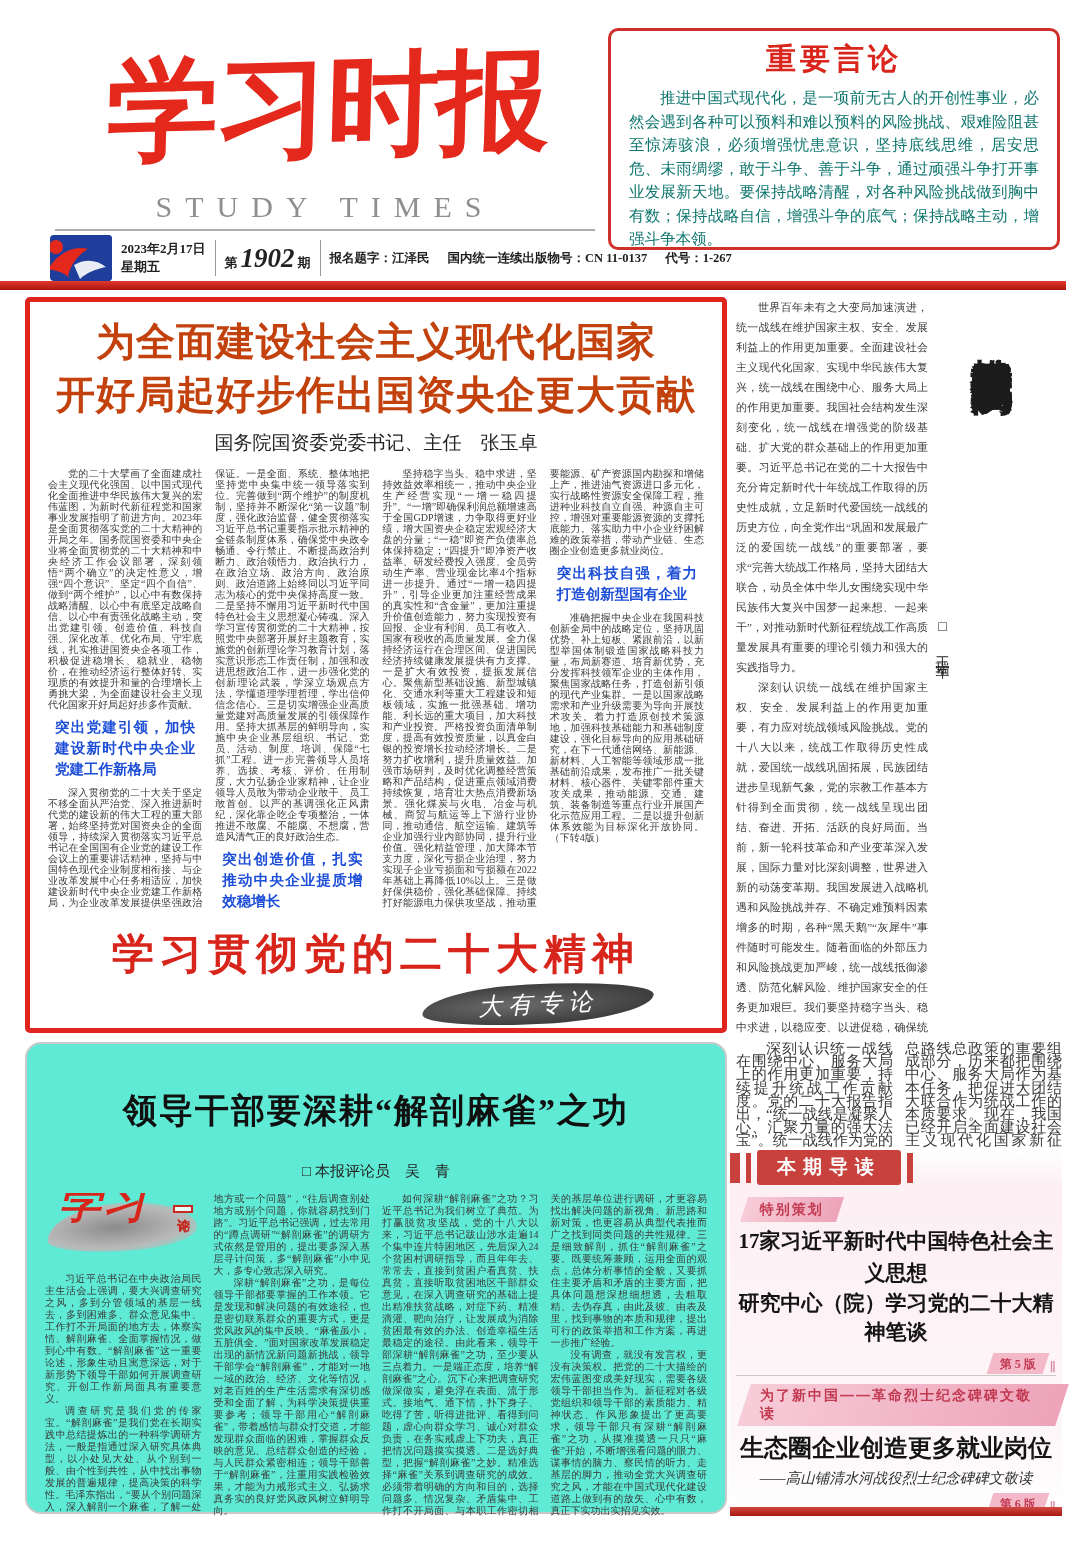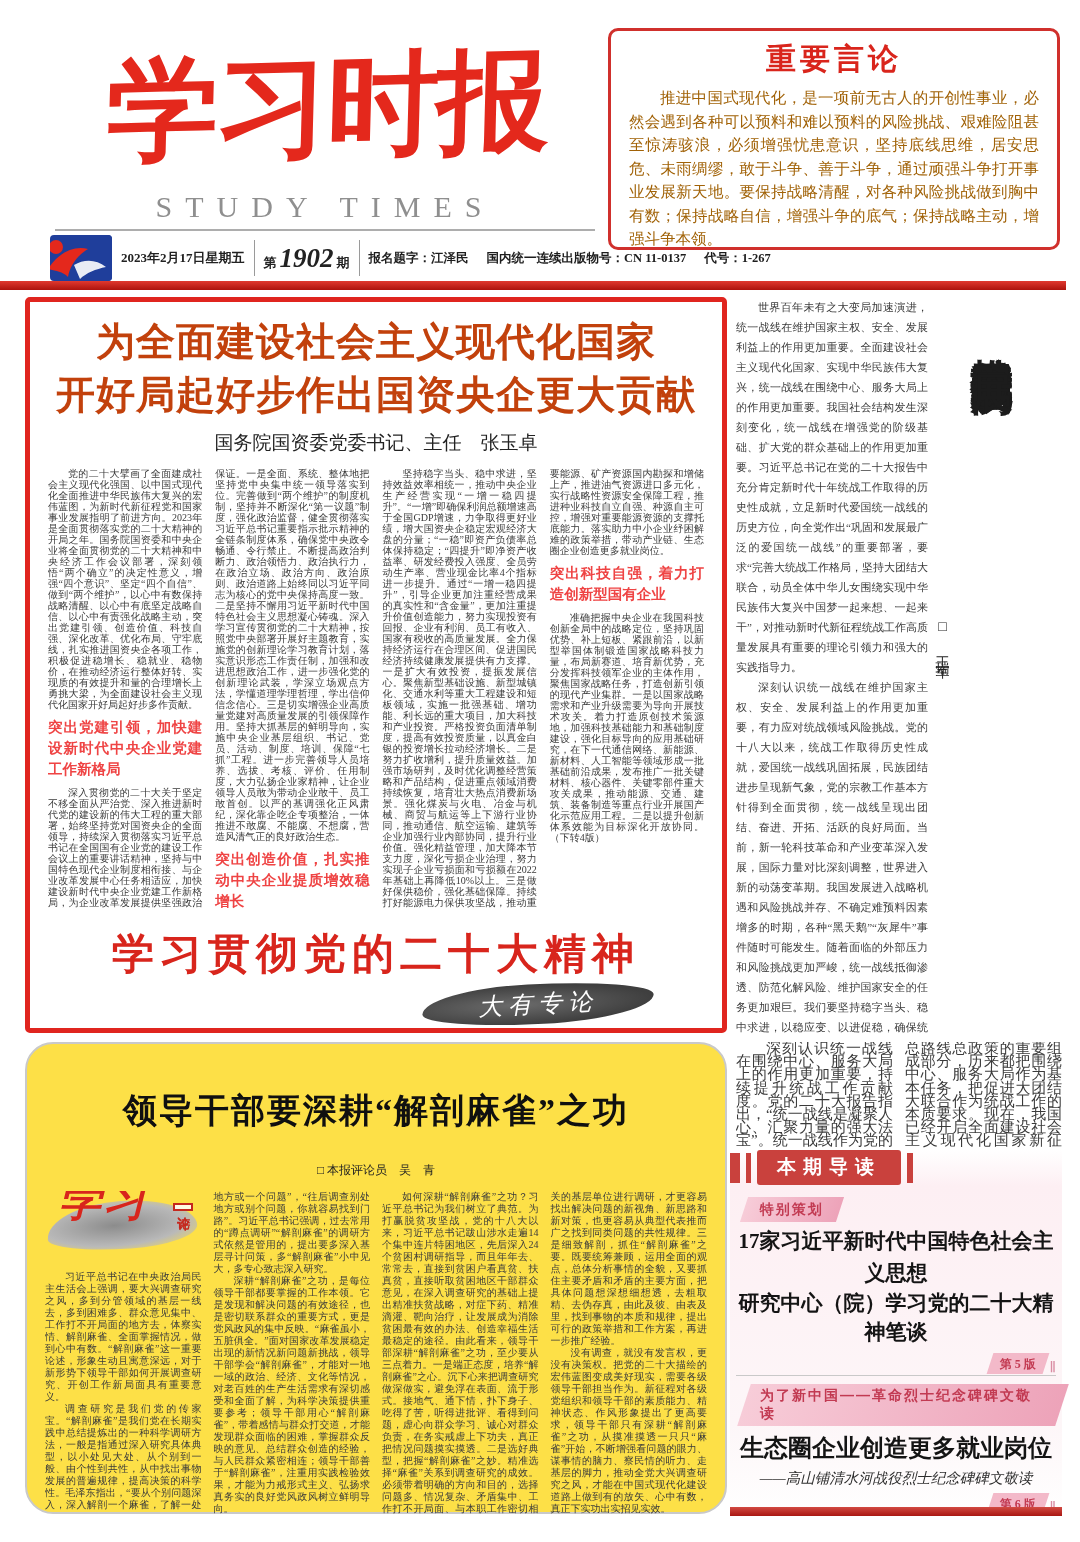--- a/index.html
+++ b/index.html
@@ -9,71 +9,71 @@
   .title-cn{position:absolute;left:92px;top:38px;width:470px;text-align:center;
     font-size:112px;line-height:1.2;font-weight:900;color:#e4281c;
     font-family:"DejaVu Serif","Liberation Serif",serif;
     transform:rotate(-1.5deg) skewX(-3deg);letter-spacing:-2px;}
   .title-en{position:absolute;left:70px;top:190px;width:510px;text-align:center;
     font-size:30px;letter-spacing:13px;color:#8f8f8f;font-family:"Liberation Serif",serif;}
   .title-underline{position:absolute;left:55px;top:229px;width:540px;height:2px;background:#adadad;}
   .info-bar{position:absolute;left:50px;top:235px;width:1012px;height:46px;display:flex;align-items:center;gap:9px;}
   .logo{width:62px;height:46px;border-radius:4px;background:#1f3e9b;position:relative;flex:0 0 auto;overflow:hidden;}
   .logo svg{position:absolute;left:-6px;top:0;}
-  .date-block{display:flex;align-items:center;font-size:13px;line-height:1.35;color:#222;font-weight:700;}
+  .date-block{display:flex;flex-direction:column;font-size:13px;line-height:1.35;color:#222;font-weight:700;}
   .vdiv{width:1px;height:36px;background:#9a9a9a;flex:0 0 auto;}
   .issue{display:flex;align-items:baseline;gap:3px;color:#222;font-weight:700;}
   .issue .small{font-size:13px;}
   .issue .big{font-size:27px;font-family:"Liberation Serif",serif;font-style:italic;}
   .pub-info{display:flex;flex-direction:column;gap:3px;font-size:12.5px;line-height:1.3;color:#1d1d1d;font-weight:700;}
   .pub-info .row{display:flex;gap:18px;white-space:nowrap;}
   .red-rule{position:absolute;left:0;top:281px;width:1066px;height:9px;
     background:linear-gradient(#e0392f,#ad130d);}
   
   .quote-box{position:absolute;left:608px;top:28px;width:452px;height:222px;border:3px solid #d0302c;
     border-radius:10px;padding:8px 18px 10px;box-sizing:border-box;background:#fff;}
   .quote-title{text-align:center;color:#d9251c;font-weight:900;font-size:30px;letter-spacing:4px;
     font-family:"Liberation Sans","DejaVu Sans",sans-serif;}
-  .quote-body{margin-top:6px;font-size:15.5px;line-height:1.52;text-align:justify;text-indent:2em;color:#a16207;
+  .quote-body{margin-top:6px;font-size:15.5px;line-height:1.52;text-align:justify;text-indent:2em;color:#0f766e;
     font-family:"Liberation Serif",serif;}
   
   .lead-box{position:absolute;left:25px;top:297px;width:702px;height:736px;border:5px solid #e0251f;
     border-radius:5px;background:#fff;box-sizing:border-box;padding:14px 18px;}
   .lead-h1{ text-align:center;font-family:"Liberation Sans","DejaVu Sans",sans-serif;
     font-size:39px;font-weight:900;letter-spacing:1px;line-height:1.35;color:#c2410c;}
   .lead-byline{text-align:center;margin-top:9px;font-size:19px;color:#222;}
   .lead-cols{margin-top:12px;height:450px;column-count:4;column-gap:13px;overflow:hidden;
     font-size:10px;line-height:11px;text-align:justify;color:#3a3a3a;}
   .lead-cols p{margin:0 0 2px;text-indent:2em;}
   .lead-sub{font-family:"Liberation Sans","DejaVu Sans",sans-serif;font-size:14.5px;line-height:1.45;
-    font-weight:800;color:#ef4444;margin:7px 0;text-indent:0;break-inside:avoid;}
+    font-weight:800;color:#1d4ed8;margin:7px 7px;text-indent:0;break-inside:avoid;}
   .lead-banner{position:absolute;left:20px;right:20px;bottom:46px;text-align:center;white-space:nowrap;
     color:#d8251c;font-weight:900;font-size:42px;letter-spacing:6px;
     font-family:"Liberation Sans","DejaVu Sans",sans-serif;}
   .lead-seal{position:absolute;left:392px;bottom:4px;width:232px;height:40px;display:flex;align-items:center;
     justify-content:center;color:#fff;font-size:24px;font-style:italic;letter-spacing:6px;
     background:radial-gradient(ellipse at 40% 50%,#6b6b6b,#3f3f3f 70%);
     border-radius:46% 54% 48% 52%/62% 40% 60% 38%;transform:rotate(-3deg);}
   
   .right-article{position:absolute;left:736px;top:297px;width:326px;height:738px;display:flex;}
   .ra-text{width:192px;height:100%;overflow:hidden;font-size:11px;line-height:20px;text-align:justify;color:#3a3a3a;}
   .ra-text p{margin:0;text-indent:2em;}
   .ra-mid{width:28px;display:flex;flex-direction:column;align-items:center;}
   .ra-author{margin-top:322px;writing-mode:vertical-rl;font-size:14px;letter-spacing:4px;color:#222;}
   .ra-title{writing-mode:vertical-rl;font-size:42px;font-weight:700;color:#1c1c1c;line-height:1.4;
     letter-spacing:1px;padding-top:28px;margin-left:6px;font-family:"Liberation Serif","DejaVu Serif",serif;}
   .ra-bottom{position:absolute;left:736px;top:1042px;width:326px;height:118px;column-count:2;column-gap:12px;
     overflow:hidden;font-size:15px;line-height:13.2px;text-align:justify;color:#3a3a3a;}
   .ra-bottom p{margin:0;text-indent:2em;}
   
   .comm-box{position:absolute;left:25px;top:1042px;width:702px;height:472px;border:2px solid #c9c9c9;
-    border-radius:28px;background:#fde047;box-sizing:border-box;padding:16px 18px 12px;}
+    border-radius:16px;background:#5eead4;box-sizing:border-box;padding:16px 18px 12px;}
   .comm-h2{text-align:center;font-size:34px;font-weight:900;letter-spacing:2px;color:#101010;
     font-family:"Liberation Serif","DejaVu Serif",serif;}
-  .comm-byline{text-align:center;margin-top:8px;font-size:12px;color:#222;}
+  .comm-byline{text-align:center;margin-top:8px;font-size:15px;color:#222;}
   .comm-cols{margin-top:12px;height:352px;column-count:4;column-gap:12px;overflow:hidden;
     font-size:10px;line-height:12px;text-align:justify;color:#3a3a3a;}
   .comm-cols p{margin:0;text-indent:2em;}
   .comm-logo{width:100%;height:74px;position:relative;break-inside:avoid;margin-bottom:6px;}
   .comm-logo .brush{position:absolute;left:2px;top:10px;width:150px;height:48px;
     background:radial-gradient(ellipse at 45% 50%,#8c8c8c,#b9b9b9 60%,rgba(255,255,255,0));
     border-radius:50% 50% 45% 55%/70% 60% 40% 30%;transform:rotate(-4deg);}
   .comm-logo .xx{position:absolute;left:14px;top:4px;font-size:42px;font-weight:900;color:#d8251c;
     font-style:italic;letter-spacing:2px;font-family:"DejaVu Serif",serif;}
   .comm-logo .seal{position:absolute;left:128px;top:12px;writing-mode:vertical-rl;font-size:13px;font-weight:700;

